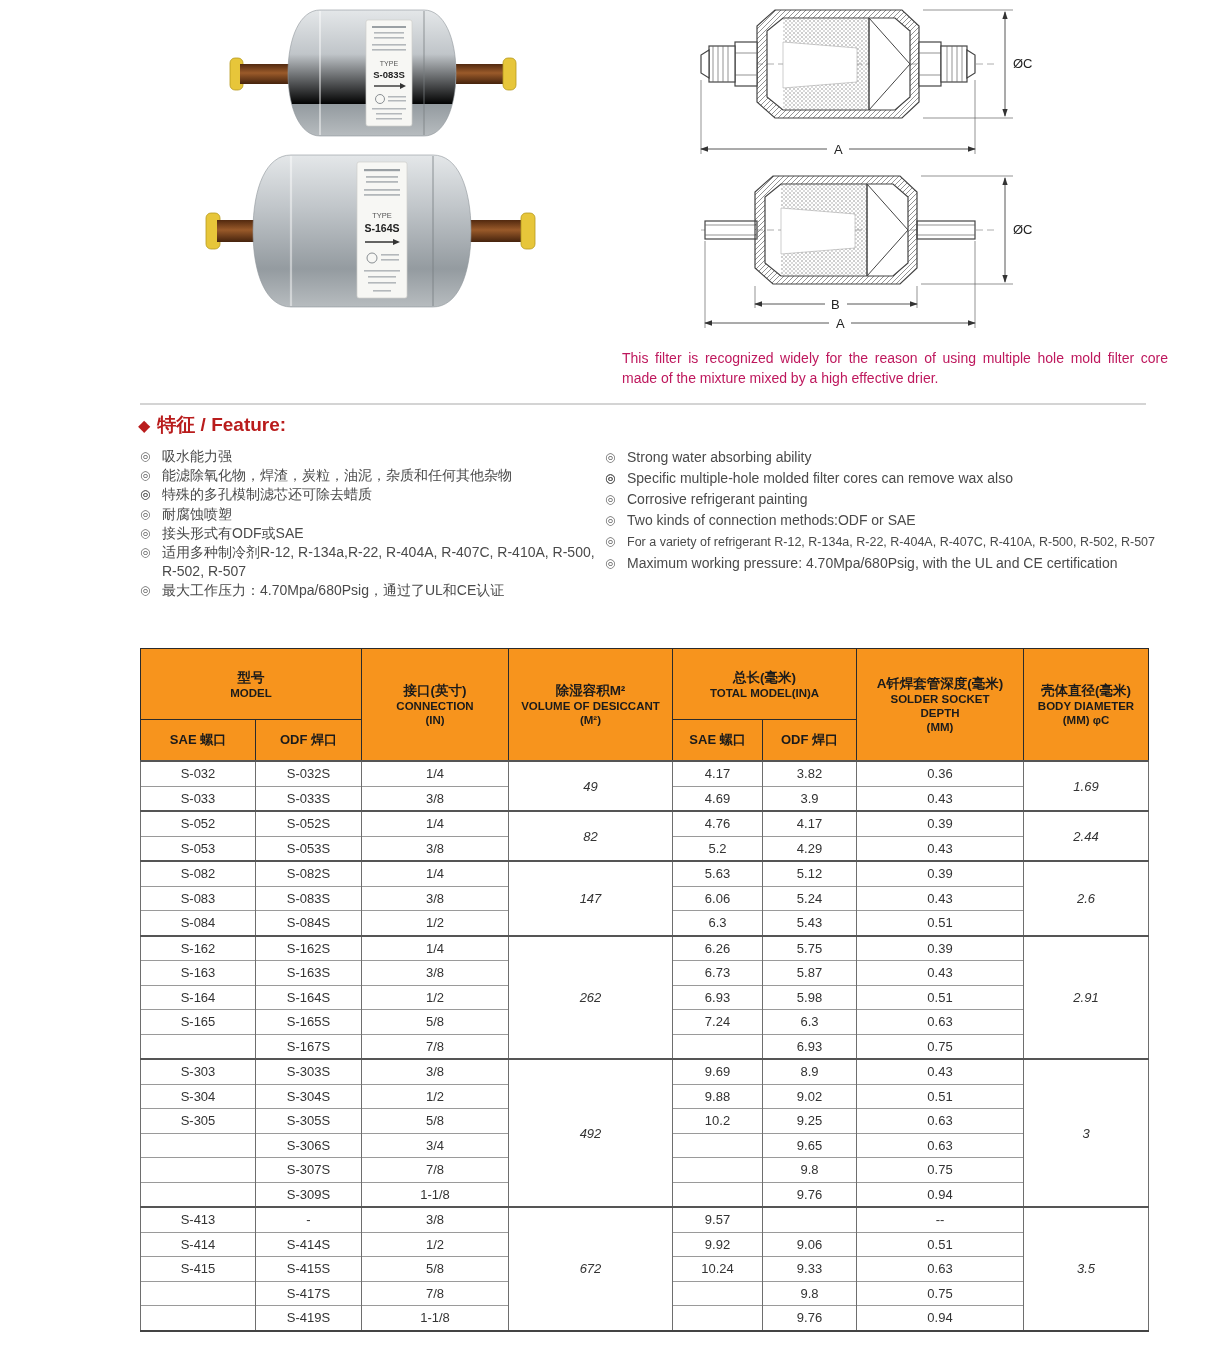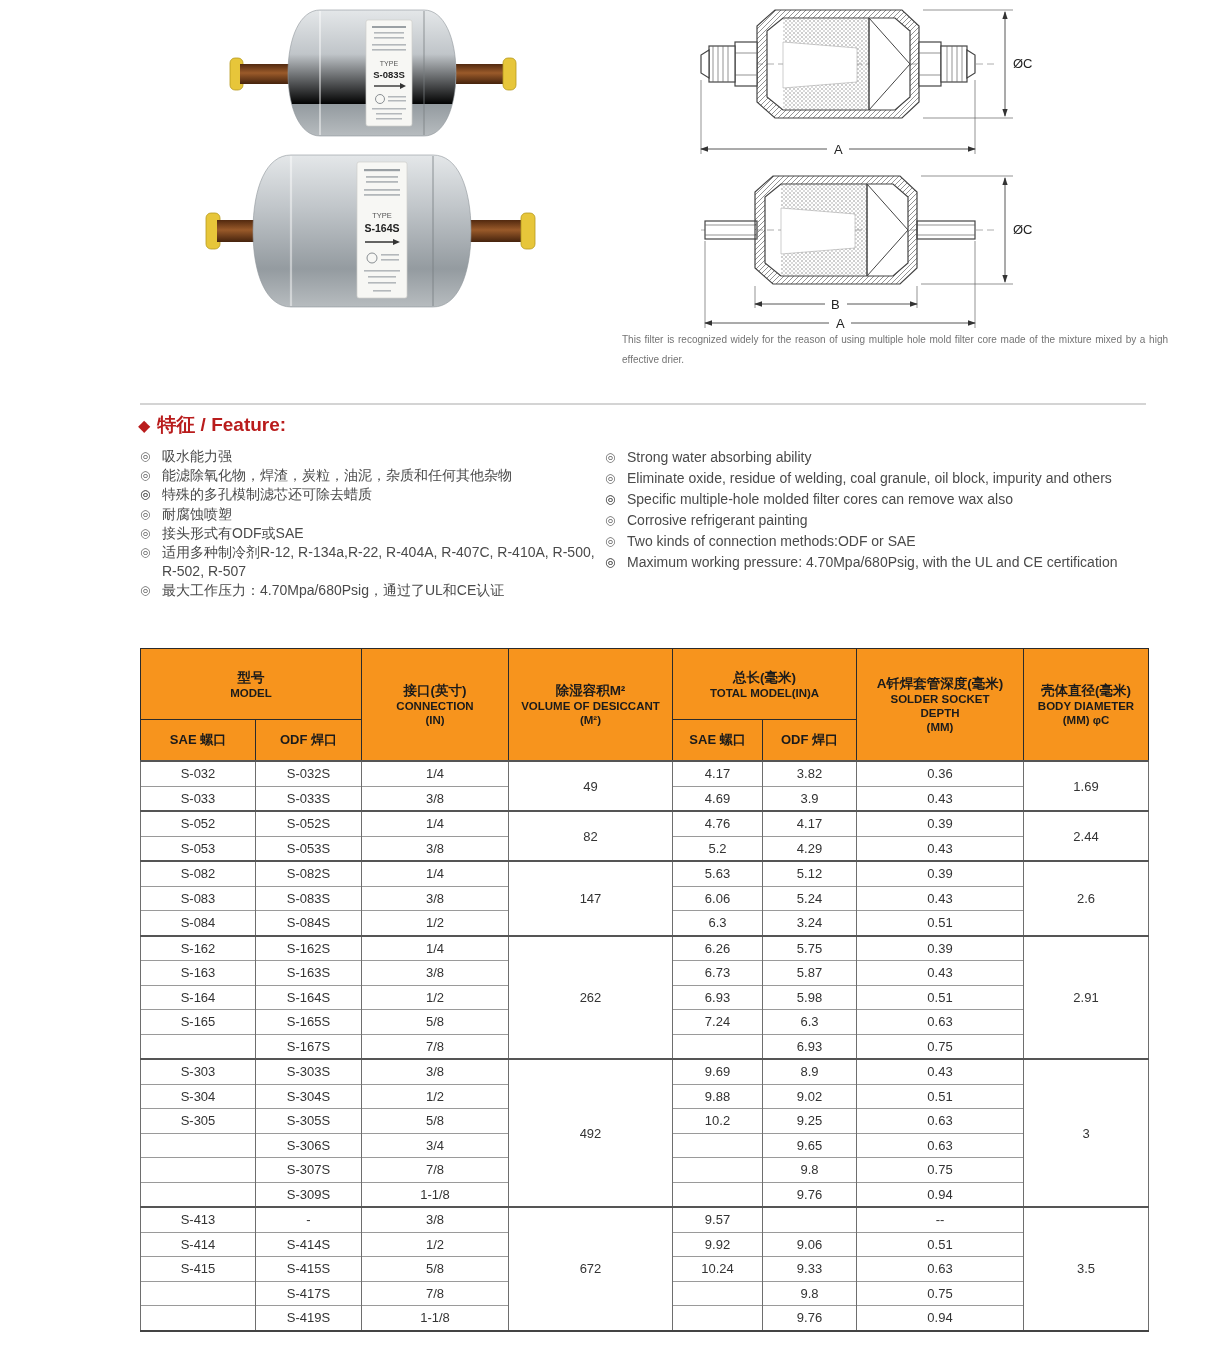--- a/index.html
+++ b/index.html
@@ -11,21 +11,21 @@
   .photo-svg{position:absolute;}
   
   .drawing-svg{position:absolute;}
   .cl{stroke:#999;stroke-width:0.8;stroke-dasharray:7 4;}
   .outline{stroke:#444;stroke-width:1.2;fill:#fff;}
   .dim{stroke:#444;stroke-width:0.9;}
   .ext{stroke:#666;stroke-width:0.7;}
   .dimtxt{fill:#222;font-size:13px;font-family:"Liberation Sans","DejaVu Sans",sans-serif;}
   
   .intro-cn{position:absolute;left:140px;top:336px;width:468px;font-size:14px;line-height:21px;color:#444;text-indent:2em;}
-  .intro-en{position:absolute;left:622px;top:320px;width:546px;font-size:10px;line-height:20px;color:#737373;text-align:justify;}
+  .intro-en{position:absolute;left:622px;top:334px;width:546px;font-size:14px;line-height:20px;color:#be185d;text-align:justify;}
   .divider{position:absolute;left:140px;top:403px;width:1006px;height:2px;background:#d4d4d4;}
   
   .feature-title{position:absolute;left:138px;top:412px;font-size:19px;font-weight:bold;color:#b91c1c;}
   .feature-title .diamond{font-size:16px;margin-right:7px;}
   .feature-list{position:absolute;margin:0;padding:0;list-style:none;}
   .feature-list.cn{left:140px;top:447px;width:465px;}
   .feature-list.en{left:605px;top:447px;width:575px;}
   .feature-list li{position:relative;padding-left:22px;font-size:14px;line-height:19.2px;color:#4a4a4a;}
   .feature-list.en li{line-height:21px;}
   .feature-list li .bullet{position:absolute;left:0;top:0;font-size:12px;color:#666;}
@@ -43,21 +43,21 @@
   .spec-table th .en{font-size:11.5px;line-height:14px;font-weight:bold;}
   .spec-table thead tr.hrow1 th{height:68px;}
   .spec-table thead tr.hrow2 th{height:38px;font-size:13px;}
   .spec-table td{
     height:23.5px;text-align:center;vertical-align:middle;font-size:13px;color:#333;
     border-left:1px solid #6e6e6e;border-right:1px solid #6e6e6e;border-top:1px solid #9a9a9a;
     padding:0 2px;background:#fff;
   }
   .spec-table tr.group-start td{border-top:2px solid #555;}
   .spec-table{border-bottom:2px solid #444;}
-  .spec-table td.merged{border-top-color:#555;}
+  .spec-table td.merged{border-top-color:#555;font-style:italic;}
 </style>
 </head>
 <body>
 
 <div class="page" data-name="catalog-page">
 
   <svg class="photo-svg" style="left:228px;top:6px;" width="290" height="145" viewBox="0 0 290 145" data-name="product-photo-small">
     <defs>
       <linearGradient id="p1body" x1="0" y1="0" x2="0" y2="1">
         <stop offset="0" stop-color="#e4e7e9"></stop>
@@ -250,26 +250,26 @@
       <li data-name="feature-item"><span class="bullet" data-name="bullet-icon">◎</span><span data-name="feature-text">能滤除氧化物，焊渣，炭粒，油泥，杂质和任何其他杂物</span></li>
       <li data-name="feature-item"><span class="bullet" data-name="bullet-icon">◎</span></li>
       <li data-name="feature-item"><span class="bullet" data-name="bullet-icon">◎</span><span data-name="feature-text">特殊的多孔模制滤芯还可除去蜡质</span></li>
       <li data-name="feature-item"><span class="bullet" data-name="bullet-icon">◎</span><span data-name="feature-text">耐腐蚀喷塑</span></li>
       <li data-name="feature-item"><span class="bullet" data-name="bullet-icon">◎</span><span data-name="feature-text">接头形式有ODF或SAE</span></li>
       <li data-name="feature-item"><span class="bullet" data-name="bullet-icon">◎</span><span data-name="feature-text">适用多种制冷剂R-12, R-134a,R-22, R-404A, R-407C, R-410A, R-500, R-502, R-507</span></li>
       <li data-name="feature-item"><span class="bullet" data-name="bullet-icon">◎</span><span data-name="feature-text">最大工作压力：4.70Mpa/680Psig，通过了UL和CE认证</span></li>
     </ul>
   <ul class="feature-list en" data-name="feature-list-en">
       <li data-name="feature-item"><span class="bullet" data-name="bullet-icon">◎</span><span data-name="feature-text">Strong water absorbing ability</span></li>
-      <li data-name="feature-item"><span class="bullet" data-name="bullet-icon">◎</span><span data-name="feature-text">Eliminate oxide, residue of welding, coal granule, oil block, impurity and others</span></li>
+      <li data-name="feature-item"><span class="bullet" data-name="bullet-icon">◎</span></li>
       <li data-name="feature-item"><span class="bullet" data-name="bullet-icon">◎</span></li>
       <li data-name="feature-item"><span class="bullet" data-name="bullet-icon">◎</span><span data-name="feature-text">Specific multiple-hole molded filter cores can remove wax also</span></li>
       <li data-name="feature-item"><span class="bullet" data-name="bullet-icon">◎</span><span data-name="feature-text">Corrosive refrigerant painting</span></li>
       <li data-name="feature-item"><span class="bullet" data-name="bullet-icon">◎</span><span data-name="feature-text">Two kinds of connection methods:ODF or SAE</span></li>
-      <li data-name="feature-item" class="small"><span class="bullet" data-name="bullet-icon">◎</span></li>
+      <li data-name="feature-item" class="small"><span class="bullet" data-name="bullet-icon">◎</span><span data-name="feature-text">For a variety of refrigerant R-12, R-134a, R-22, R-404A, R-407C, R-410A, R-500, R-502, R-507</span></li>
       <li data-name="feature-item"><span class="bullet" data-name="bullet-icon">◎</span><span data-name="feature-text">Maximum working pressure: 4.70Mpa/680Psig, with the UL and CE certification</span></li>
     </ul>
 
   <table class="spec-table" data-name="spec-table">
     <colgroup>
       <col style="width:115px">
         <col style="width:106px">
         <col style="width:147px">
         <col style="width:164px">
       <col style="width:90px">
@@ -369,21 +369,21 @@
           <td data-name="connection-cell">3/8</td>
           <td data-name="length-sae-cell">6.06</td>
           <td data-name="length-odf-cell">5.24</td>
           <td data-name="depth-cell">0.43</td>
         </tr>
         <tr data-name="table-row">
           <td data-name="model-sae-cell">S-084</td>
           <td data-name="model-odf-cell">S-084S</td>
           <td data-name="connection-cell">1/2</td>
           <td data-name="length-sae-cell">6.3</td>
-          <td data-name="length-odf-cell">3.24</td>
+          <td data-name="length-odf-cell">5.43</td>
           <td data-name="depth-cell">0.51</td>
         </tr>
         <tr data-name="table-row" class="group-start">
           <td data-name="model-sae-cell">S-162</td>
           <td data-name="model-odf-cell">S-162S</td>
           <td data-name="connection-cell">1/4</td>
           <td data-name="volume-cell" rowspan="5" class="merged">262</td>
           <td data-name="length-sae-cell">6.26</td>
           <td data-name="length-odf-cell">5.75</td>
           <td data-name="depth-cell">0.39</td>

